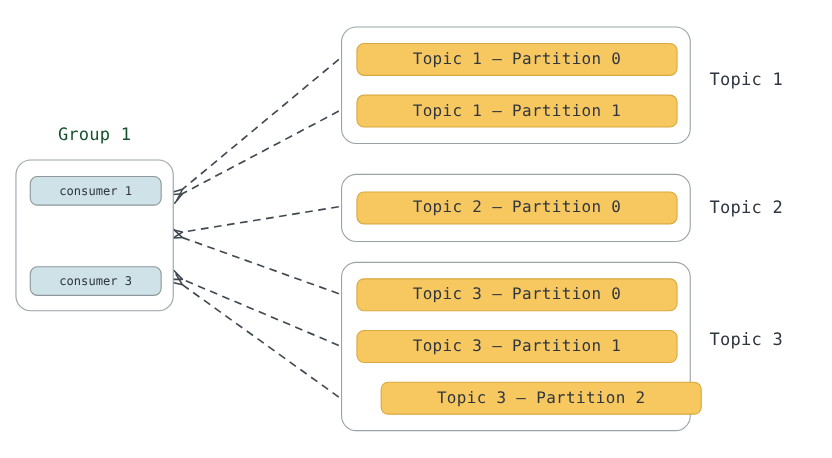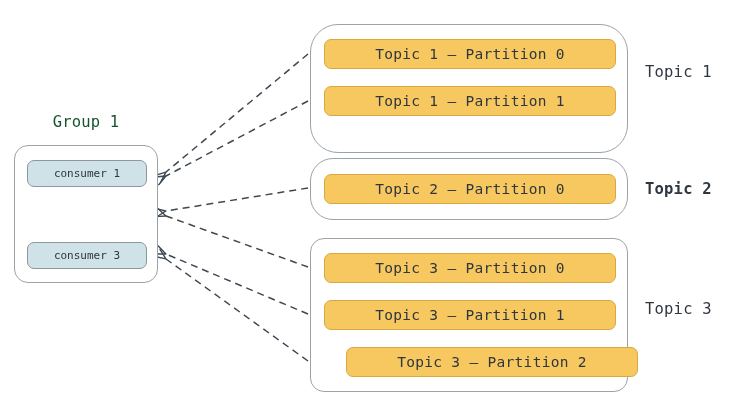--- a/index.html
+++ b/index.html
@@ -72,22 +72,22 @@
   
   .topic-container {
     position: absolute;
     left: 310px;
     width: 318px;
     border: 1.4px solid #9aa3a8;
     border-radius: 14px;
     background: #ffffff;
     box-sizing: border-box;
   }
-  .topic-1-container { top: 24px;  height: 129px; border-radius: 28px; }
-  .topic-2-container { top: 158px; height: 62px; border-radius: 23px; }
+  .topic-1-container { top: 24px;  height: 107px; }
+  .topic-2-container { top: 158px; height: 62px; }
   .topic-3-container { top: 238px; height: 154px; }
 
   .partition-box {
     position: absolute;
     left: 13px;
     width: 292px;
     height: 30px;
     background: #f7c85f;
     border: 1.3px solid #d9a93f;
     border-radius: 7px;
@@ -107,21 +107,21 @@
   
   .topic-label {
     position: absolute;
     left: 645px;
     font-size: 15.5px;
     color: #2f3640;
     letter-spacing: 0.2px;
     white-space: nowrap;
   }
   .topic-label-1 { top: 63px; }
-  .topic-label-2 { top: 180px; font-weight: bold; }
+  .topic-label-2 { top: 180px; }
   .topic-label-3 { top: 300px; }
 </style>
 </head>
 <body>
 
 <div id="diagram-root">
 
   <svg id="edges-layer" width="756" height="416" viewBox="0 0 756 416">
     <defs>
       <marker id="arrowLeft" markerWidth="13" markerHeight="10" refX="1.5" refY="5" orient="auto-start-reverse" markerUnits="userSpaceOnUse">

